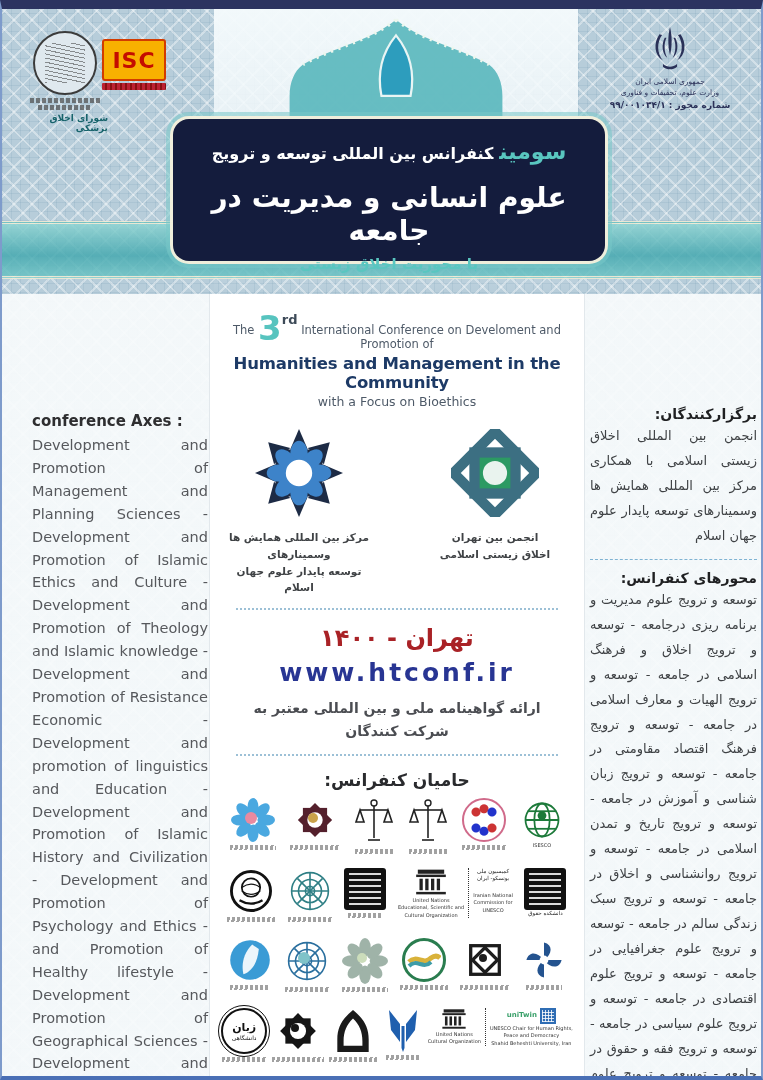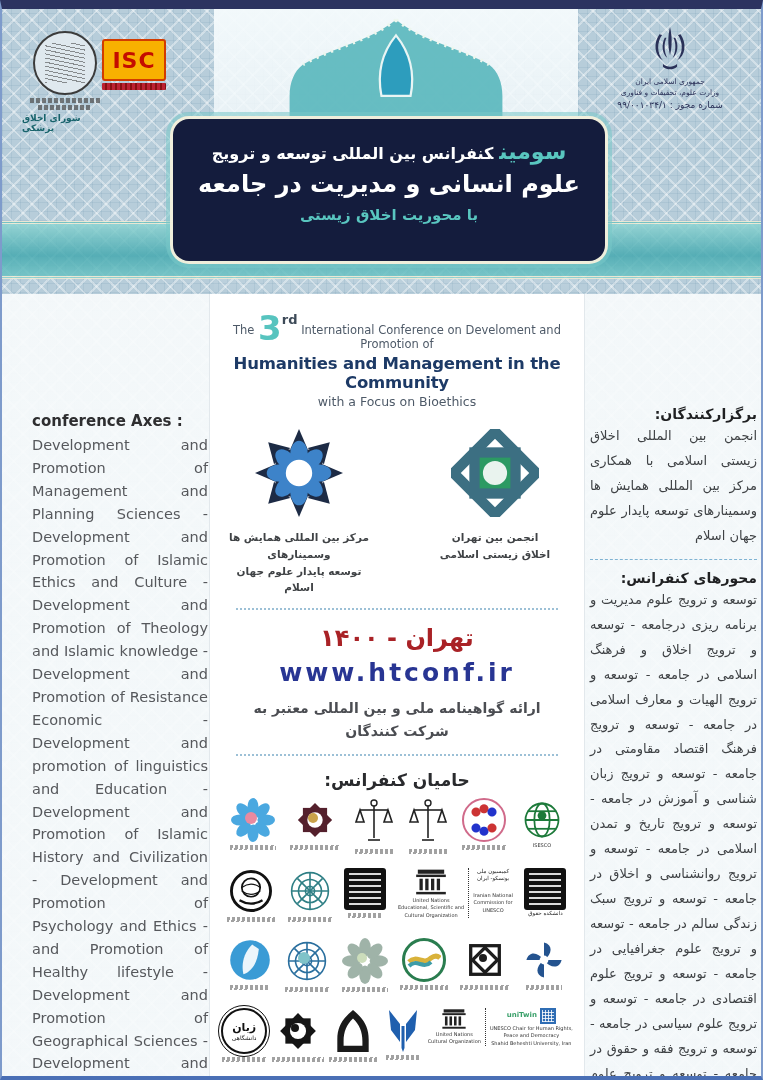--- a/index.html
+++ b/index.html
@@ -24,39 +24,39 @@
     border-top:3px double #f2ecd4; border-bottom:3px double #f2ecd4; opacity:.85; }
   .ornament{ position:absolute; left:287px; top:4px; }
   .banner{
     position:absolute; left:171px; top:110px; width:432px; height:142px;
     background:#141c3d; border-radius:16px; text-align:center; direction:rtl;
     box-shadow:0 0 0 3px rgba(245,240,220,.95), 0 0 0 7px rgba(120,200,200,.55);
     padding-top:20px;
   }
   .banner .l1{ font-size:16px; font-weight:bold; color:#fff; }
   .banner .l1 .accent{ font-size:22px; color:#59c6c0; margin-left:6px; }
-  .banner .l2{ font-size:24px; font-weight:bold; color:#fff; margin-top:6px; }
+  .banner .l2{ font-size:28px; font-weight:bold; color:#fff; margin-top:17px; }
   .banner .l3{ font-size:15px; font-weight:bold; color:#59c6c0; margin-top:8px; }
   
-  .seal{ position:absolute; left:20px; top:22px; width:86px; text-align:left; }
+  .seal{ position:absolute; left:20px; top:22px; width:86px; text-align:right; }
   .seal .ring{ width:64px; height:64px; margin:0 auto; border:2px solid #3b3b3b; border-radius:50%;
     background:
       repeating-linear-gradient(12deg, rgba(60,60,60,.55) 0 1px, transparent 1px 4px) center/40px 40px no-repeat,
       #dfe8ee; }
   .seal .squig{ height:5px; margin:3px 8px 0; background:repeating-linear-gradient(90deg,#4a4a4a 0 4px, transparent 4px 6px); opacity:.7; }
   .seal .cap{ font-size:9px; color:#17636b; font-weight:bold; margin-top:3px; direction:rtl; }
   .isc{ position:absolute; left:100px; top:30px; width:64px; }
   .isc .box{ width:64px; height:42px; background:#f8b100; border:2px solid #d23c00; border-radius:3px;
     display:flex; align-items:center; justify-content:center; font-weight:bold; font-size:22px; color:#c40d00; letter-spacing:1px; }
   .isc .bar{ height:7px; margin-top:2px; background:#a33; border-radius:1px;
     background:repeating-linear-gradient(90deg,#b23 0 3px,#811 3px 5px); }
   .gov{ position:absolute; right:26px; top:16px; width:130px; text-align:center; direction:rtl; }
   .gov svg{ display:block; margin:0 auto; }
   .gov .gl{ font-size:7.5px; color:#2b3158; margin-top:2px; }
-  .gov .gl.num{ font-size:9px; font-weight:normal; margin-top:3px; }
+  .gov .gl.num{ font-size:9px; font-weight:bold; margin-top:3px; }
   
   .main{ position:absolute; top:285px; left:0; right:0; bottom:0;
     background:linear-gradient(rgba(248,251,252,.93),rgba(248,251,252,.93)); }
   .col-left{ position:absolute; left:30px; top:118px; width:176px; color:#56585c; }
   .col-left h3{ font-size:15px; color:#2e2e30; margin-bottom:4px; }
   .col-left p{ font-size:14.5px; line-height:1.58; text-align:justify; }
   .card{ position:absolute; left:207px; top:0; width:376px; height:795px; background:#fff;
     border-left:1px solid #e2e8ec; border-right:1px solid #e2e8ec; text-align:center; }
   .col-right{ position:absolute; left:588px; top:112px; width:167px; direction:rtl; color:#3f4245; }
   .col-right h3{ font-size:14px; color:#1f2022; margin-bottom:2px; }

